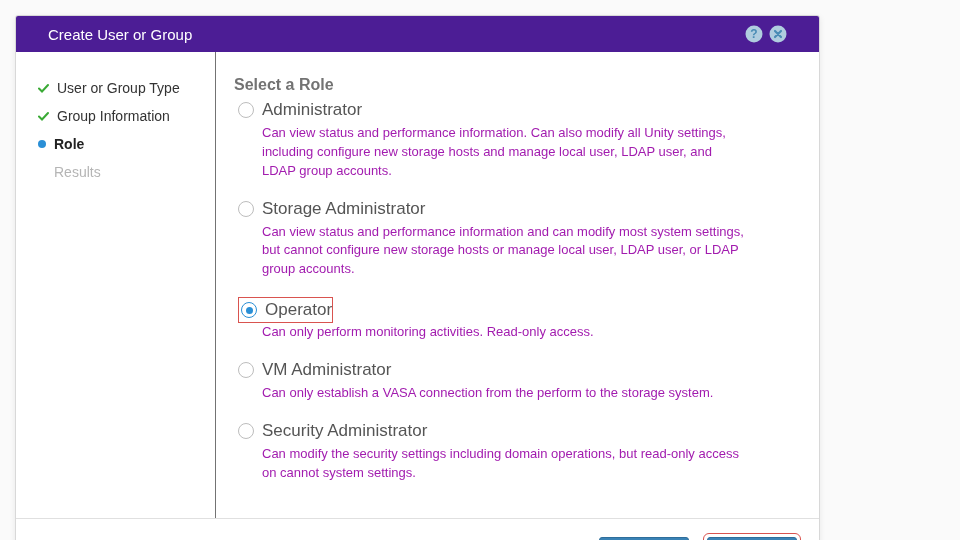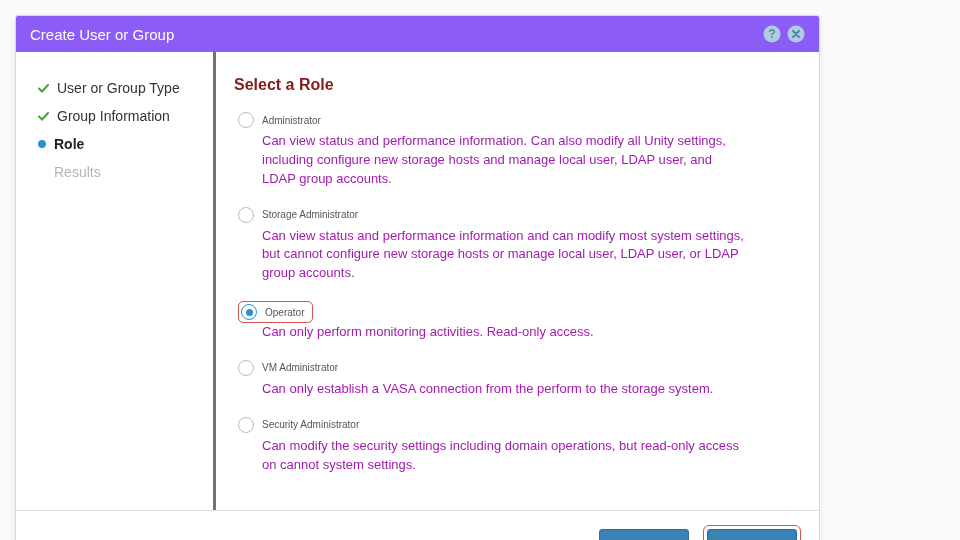--- a/index.html
+++ b/index.html
@@ -10,38 +10,38 @@
     }
     .wizard {
       width: 805px;
       background: #fff;
       border: 1px solid #d8d8d8;
       border-radius: 3px;
       box-shadow: 0 2px 6px rgba(0,0,0,0.08);
       overflow: hidden;
     }
     .titlebar {
-      background: #8b5cf6;
+      background: #4c1d95;
       color: #fff;
-      padding: 9px 14px;
+      padding: 9px 32px;
       display: flex;
       align-items: center;
       font-size: 15px;
       font-weight: 400;
     }
     .titlebar-title { flex: 1; }
     .titlebar-icons { display: flex; gap: 6px; }
     .titlebar-icons svg { display: block; }
     .body {
       display: flex;
       min-height: 400px;
     }
     .sidebar {
       width: 200px;
-      border-right: 3px solid #737373;
+      border-right: 1px solid #737373;
       padding: 22px 0 22px 22px;
     }
     .sidebar-item {
       display: flex;
       align-items: center;
       gap: 8px;
       padding: 6px 0;
       font-size: 14px;
       cursor: pointer;
     }
@@ -52,22 +52,22 @@
     .check-icon { width: 11px; height: 11px; display:flex; align-items:center; justify-content:center; }
     .bullet-icon { width: 8px; height: 8px; border-radius: 50%; background: #2a8fd6; }
     .empty-icon { width: 8px; height: 8px; }
     .content {
       flex: 1;
       padding: 24px 30px 18px 18px;
     }
     .content-title {
       font-size: 16px;
       font-weight: 700;
-      color: #7f1d1d;
-      margin-bottom: 18px;
+      color: #737373;
+      margin-bottom: 6px;
     }
     .role-option { margin-bottom: 18px; padding-left: 4px; }
     .role-head {
       display: flex;
       align-items: center;
       gap: 8px;
       margin-bottom: 4px;
     }
     .radio {
       width: 16px; height: 16px;
@@ -79,32 +79,32 @@
       flex-shrink: 0;
       background: #fff;
     }
     .radio.selected { border-color: #2a8fd6; }
     .radio.selected::after {
       content: "";
       width: 7px; height: 7px;
       background: #2a8fd6;
       border-radius: 50%;
     }
-    .role-name { font-size: 10px; color: #555; }
+    .role-name { font-size: 17px; color: #555; }
     .role-desc {
       font-size: 13px;
       color: #a21caf;
       line-height: 1.45;
       padding-left: 24px;
       max-width: 510px;
     }
     .highlight-box {
       border: 1.5px solid #d9534f;
-      border-radius: 5px;
-      padding: 2px 8px 2px 2px;
+      border-radius: 0;
+      padding: 2px 0 2px 2px;
       display: inline-flex;
       align-items: center;
       gap: 8px;
       justify-content: flex-end;
     }
     .footer {
       border-top: 1px solid #e0e0e0;
       display: flex;
       justify-content: flex-end;
       align-items: center;

